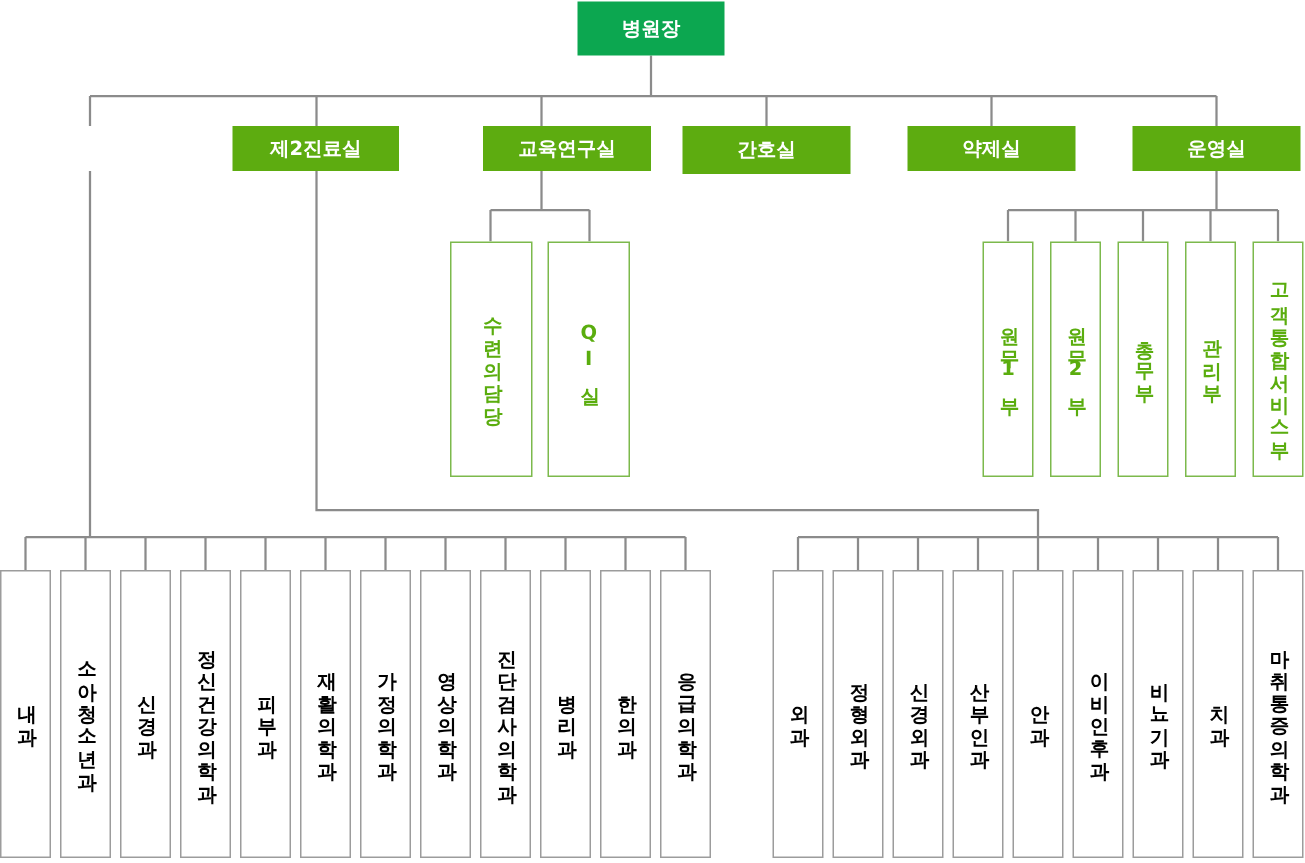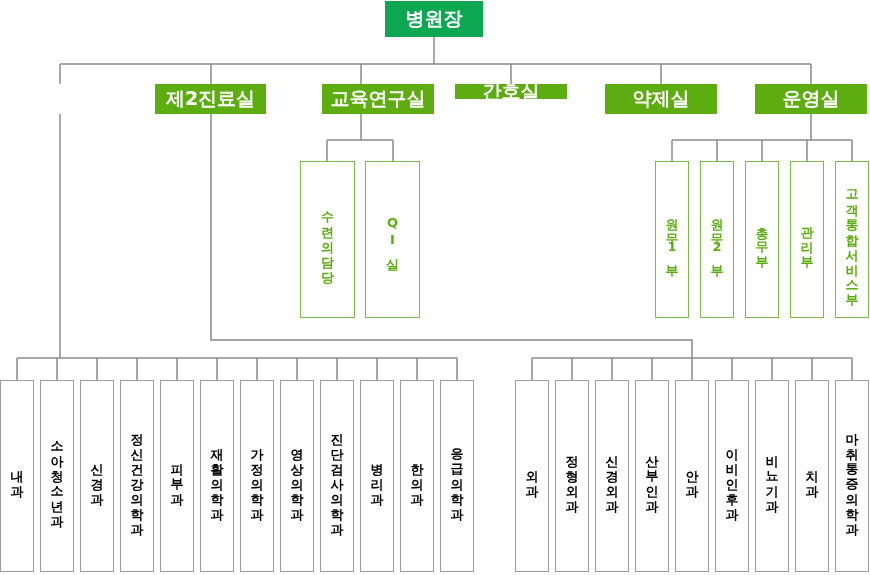--- a/index.html
+++ b/index.html
@@ -12,21 +12,21 @@
     --dept-text:#000000;
   }
   html,body{margin:0;padding:0;background:#ffffff;}
   .stage{
     position:relative;width:870px;height:575px;background:#ffffff;overflow:hidden;
     font-family:"DejaVu Sans","Liberation Sans",sans-serif;
   }
   .stage svg{position:absolute;left:0;top:0;z-index:0;}
   .node{position:absolute;box-sizing:border-box;display:flex;align-items:center;justify-content:center;z-index:1;}
   .hbox{
-    background:var(--root-green);color:#ffffff;font-size:19px;font-weight:bold;
+    background:var(--root-green);color:#ffffff;font-size:13px;font-weight:bold;
     text-align:center;white-space:nowrap;
   }
   .office{background:var(--office-green);}
   .vbox{
     background:#ffffff;border:1.5px solid var(--outline-border);color:var(--outline-text);
     font-size:13px;font-weight:bold;
     writing-mode:vertical-rl;text-orientation:upright;letter-spacing:2px;line-height:1;
   }
   .dept{
     background:#ffffff;border:1px solid var(--dept-border);color:var(--dept-text);
@@ -63,21 +63,21 @@
 
       <path d="M532,358 H852"></path>
       <path d="M532,358 V380 M572,358 V380 M612,358 V380 M652,358 V380 M692,358 V380 M732,358 V380 M772,358 V380 M812,358 V380 M852,358 V380"></path>
     </g>
   </svg>
 
   <div class="node hbox" style="left:385px;top:1px;width:98px;height:36px">병원장</div>
 
   <div class="node hbox office" style="left:155px;top:84px;width:111px;height:30px">제2진료실</div>
   <div class="node hbox office" style="left:322px;top:84px;width:112px;height:30px">교육연구실</div>
-  <div class="node hbox office" style="left:455px;top:84px;width:112px;height:15px">간호실</div>
+  <div class="node hbox office" style="left:455px;top:84px;width:112px;height:32px">간호실</div>
   <div class="node hbox office" style="left:755px;top:84px;width:112px;height:30px">운영실</div>
   <div class="node hbox office" style="left:605px;top:84px;width:112px;height:30px">약제실</div>
 
   <div class="node vbox" style="left:300px;top:161px;width:55px;height:157px">수련의담당</div>
   <div class="node vbox" style="left:365px;top:161px;width:55px;height:157px">QI실</div>
 
   <div class="node vbox" style="left:655px;top:161px;width:34px;height:157px">원무1부</div>
   <div class="node vbox" style="left:700px;top:161px;width:34px;height:157px">원무2부</div>
   <div class="node vbox" style="left:745px;top:161px;width:34px;height:157px">총무부</div>
   <div class="node vbox" style="left:790px;top:161px;width:34px;height:157px">관리부</div>

